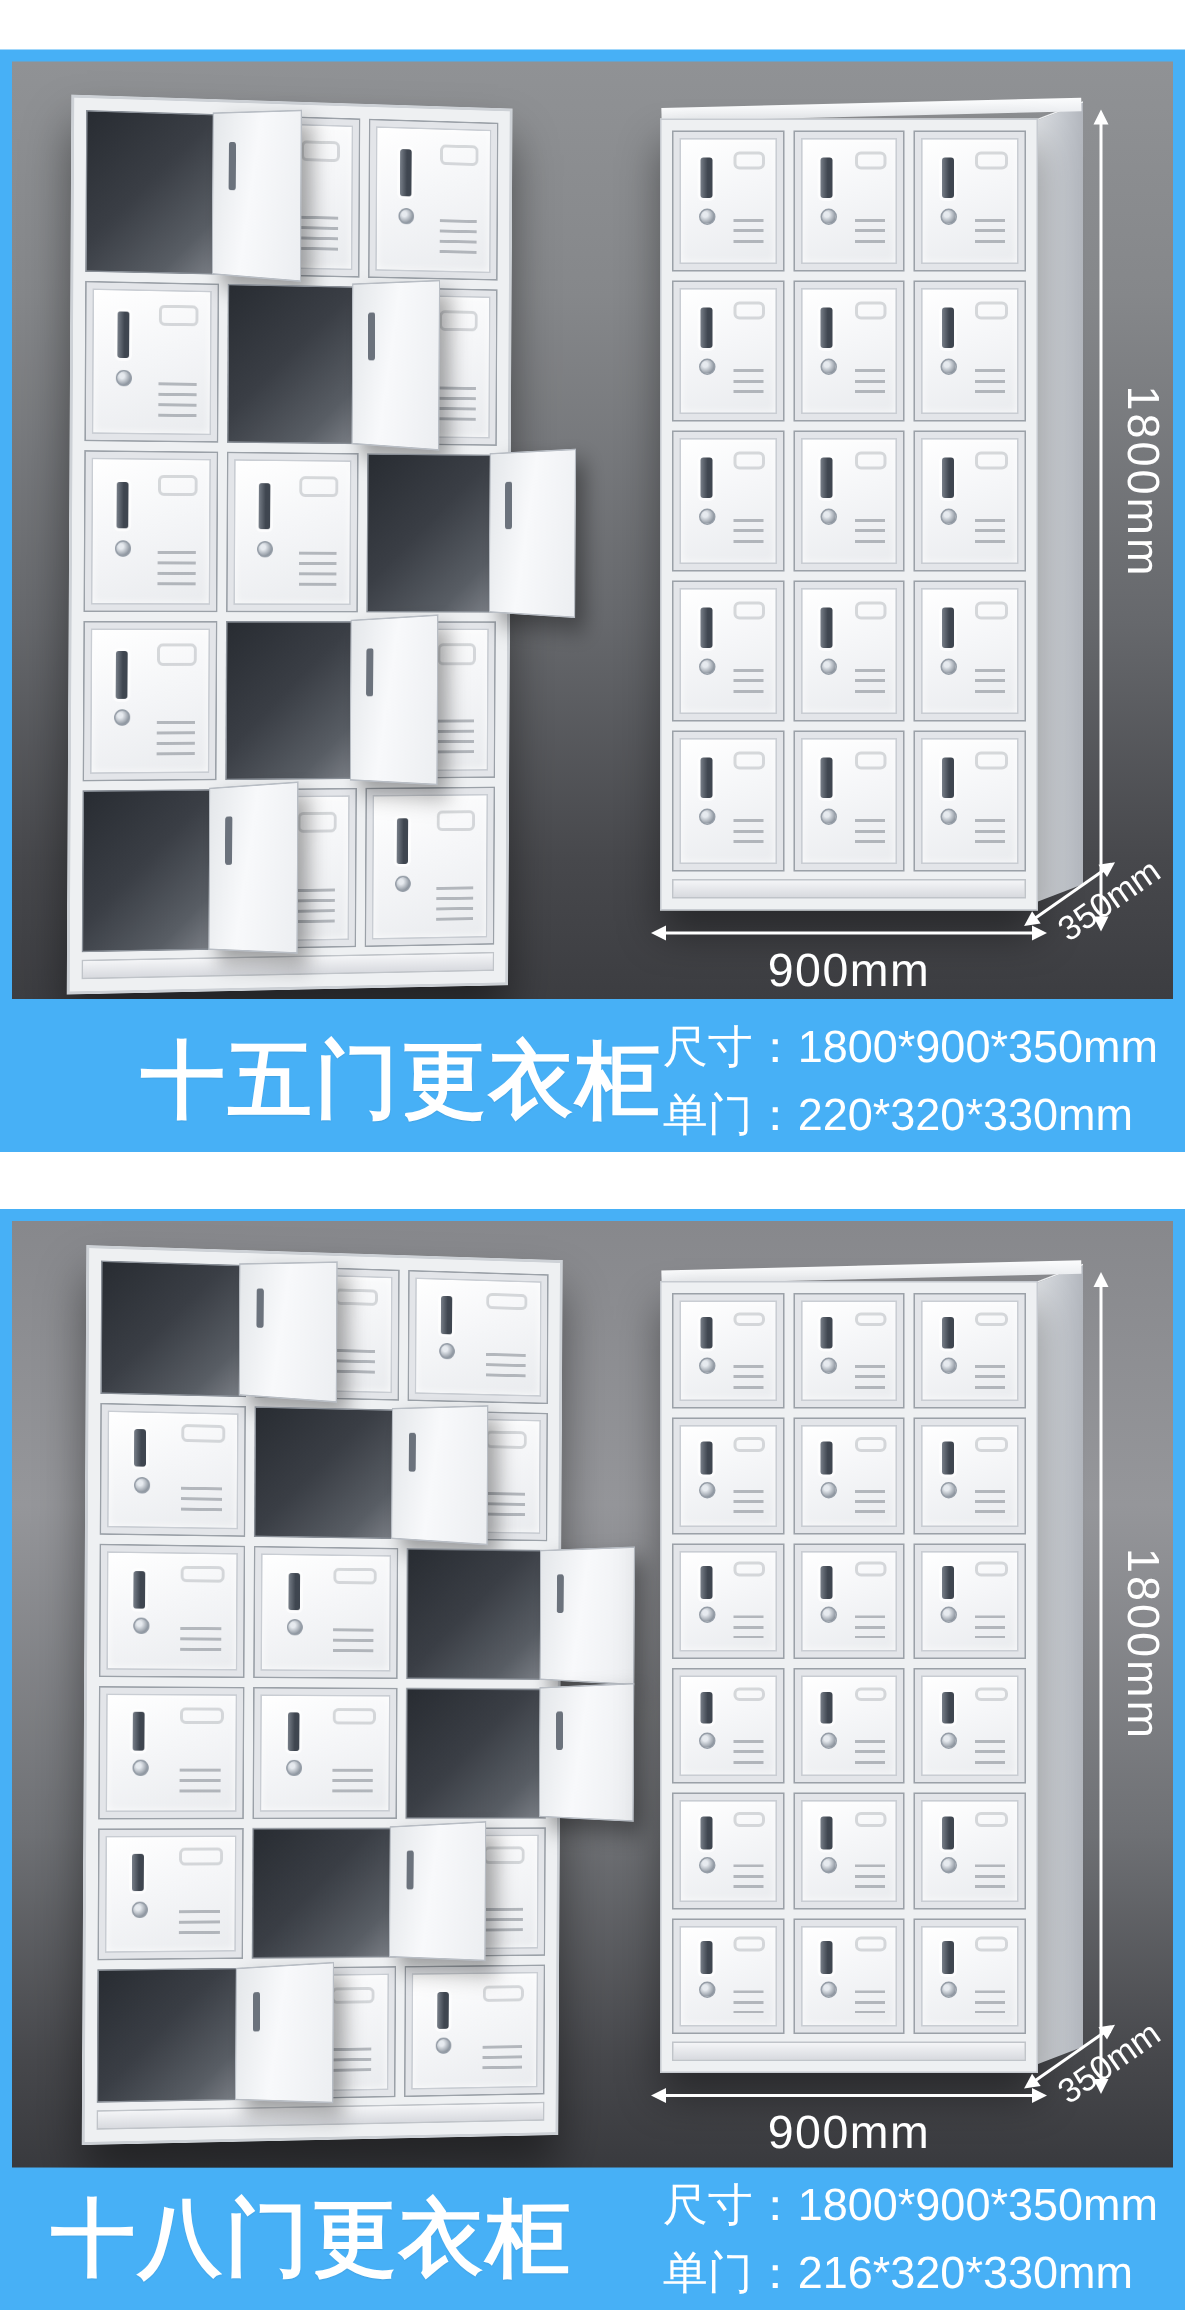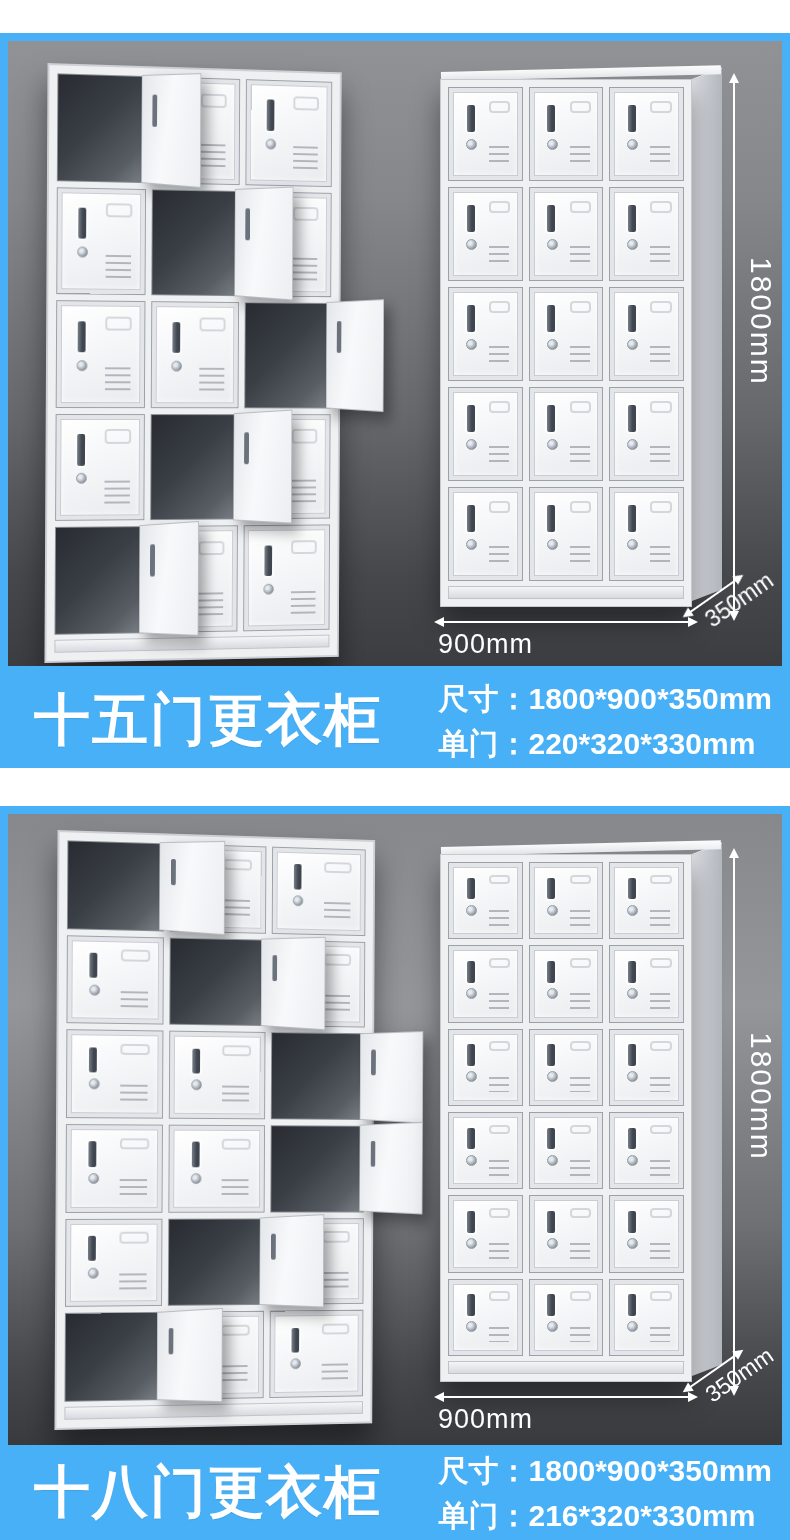--- a/index.html
+++ b/index.html
@@ -17,25 +17,25 @@
 
   .photo{ position:relative; width:774px; overflow:hidden; }
   .panel-1 .photo{ height:625px;
     background:linear-gradient(180deg,#909295 0%,#85878a 25%,#66686c 60%,#47484c 85%,#3c3d41 100%); }
   .panel-2 .photo{ height:631px;
     background:linear-gradient(180deg,#87888c 0%,#95969a 30%,#6e7074 65%,#47484c 88%,#393a3e 100%); }
 
   
   .banner{ display:flex; align-items:center; justify-content:space-between;
            padding:0 10px 0 26px; color:#ffffff; }
-  .panel-1 .banner{ height:109px; }
+  .panel-1 .banner{ height:109px;justify-content:flex-end; }
   .panel-2 .banner{ height:95px; }
   .banner-title{ font-size:56px; font-weight:800; letter-spacing:2px; white-space:nowrap;
                  text-shadow:0 1px 1px rgba(0,0,0,.08); }
-  .banner-specs{ font-size:30px; font-weight:700; line-height:1.5; text-align:left; white-space:nowrap; }
+  .banner-specs{ font-size:30px; font-weight:400; line-height:1.5; text-align:left; white-space:nowrap; }
 
   
   .locker{ position:absolute; }
 
   .locker.angled{ left:38px; top:22px; width:305px; height:600px; }
   .panel-2 .locker.angled{ left:48px; top:16px; width:330px; height:600px; }
 
   .locker.angled .cabinet{
     width:100%; height:100%; display:flex; flex-direction:column;
     background:#eef0f2; border:2px solid #cdd1d6; padding:8px;
@@ -107,22 +107,22 @@
   .dim-v::after{ content:""; position:absolute; left:-4px; bottom:-9px;
                  border:5px solid transparent; border-top:10px solid #fff; }
   .dim-label-v{ position:absolute; left:316px; top:188px; color:#fff; font-size:30px;
                 writing-mode:vertical-rl; text-orientation:mixed; letter-spacing:2px; }
 
   .dim-h{ left:10px; top:552px; width:256px; height:2px; }
   .dim-h::before{ content:""; position:absolute; top:-4px; left:-9px;
                   border:5px solid transparent; border-right:10px solid #fff; }
   .dim-h::after{ content:""; position:absolute; top:-4px; right:-9px;
                  border:5px solid transparent; border-left:10px solid #fff; }
-  .dim-label-h{ position:absolute; left:10px; top:560px; width:256px; text-align:left;
-                color:#fff; font-size:27px; letter-spacing:1px; }
+  .dim-label-h{ position:absolute; left:10px; top:560px; width:256px; text-align:center;
+                color:#fff; font-size:31px; letter-spacing:1px; }
 
   .dim-d{ left:258px; top:545px; width:66px; height:2px;
           transform:rotate(-35deg); transform-origin:left center; }
   .dim-d::before{ content:""; position:absolute; top:-4px; left:-9px;
                   border:5px solid transparent; border-right:10px solid #fff; }
   .dim-d::after{ content:""; position:absolute; top:-4px; right:-9px;
                  border:5px solid transparent; border-left:10px solid #fff; }
   .dim-label-d{ position:absolute; left:14px; top:6px; color:#fff; font-size:23px; }
 </style>
 </head>

